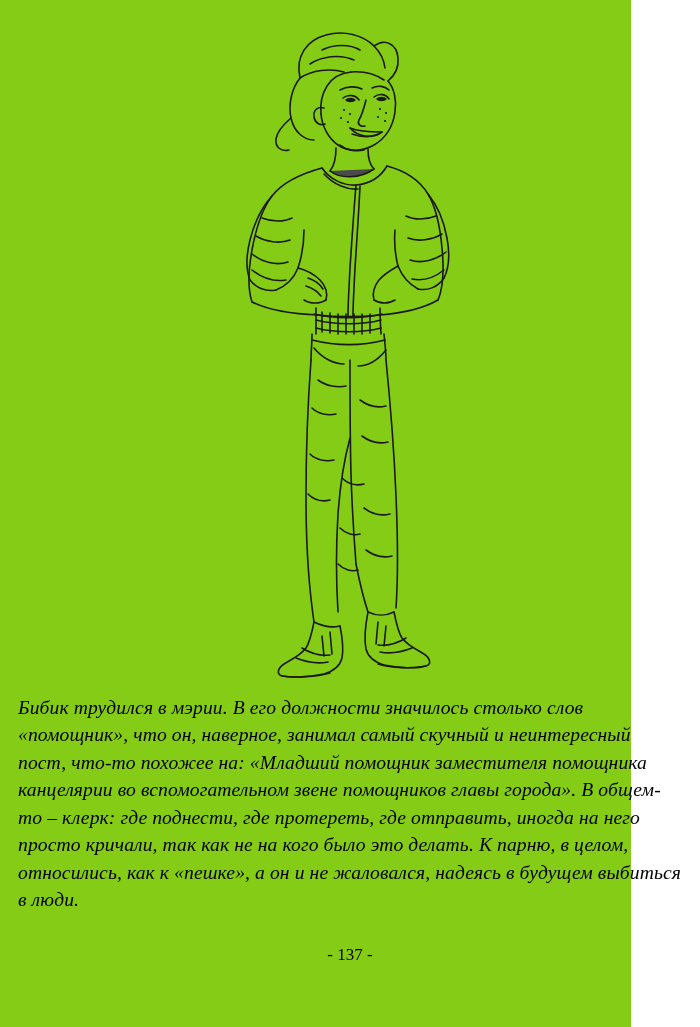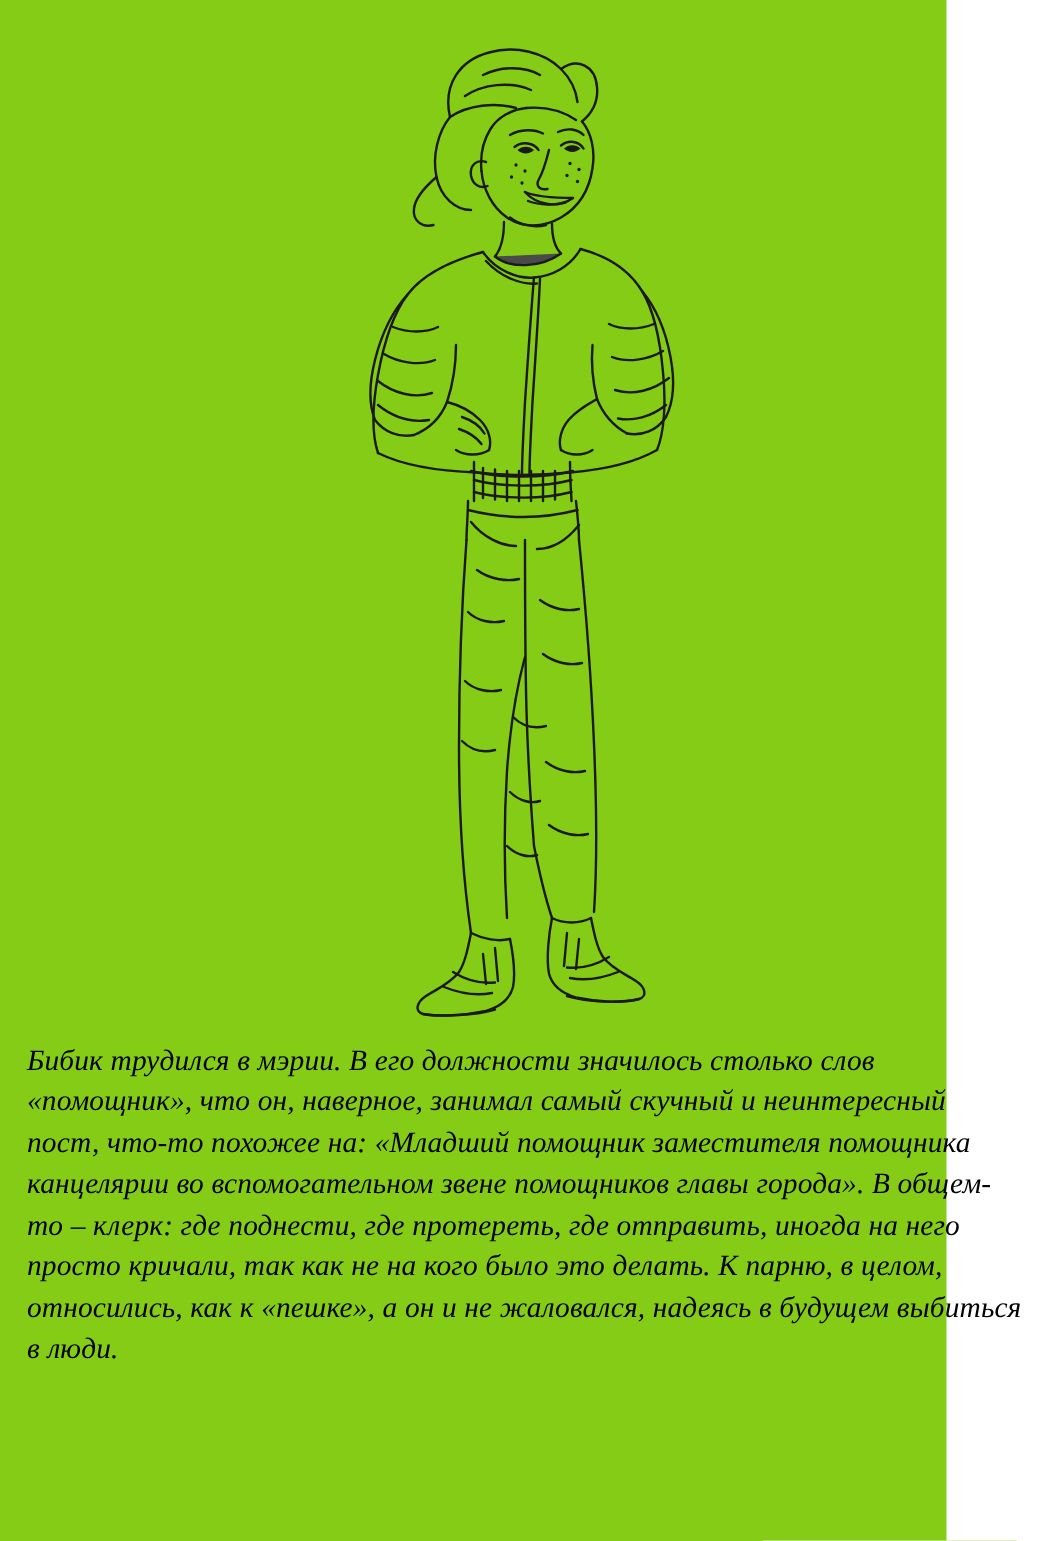--- a/index.html
+++ b/index.html
@@ -200,14 +200,15 @@
       <path d="M426 658 C412 661 392 660 378 656"></path>
       <path d="M412 640 C402 644 390 646 380 644"></path>
       <path d="M406 630 C398 635 388 638 378 637"></path>
       <path d="M386 618 L384 638"></path>
       <path d="M378 614 L376 636"></path>
     </svg>
   </div>
 
   <div class="body-text">Бибик трудился в мэрии. В его должности значилось столько слов «помощник», что он, наверное, занимал самый скучный и неинтересный пост, что-то похожее на: «Младший помощник заместителя помощника канцелярии во вспомогательном звене помощников главы города». В общем-то – клерк: где поднести, где протереть, где отправить, иногда на него просто кричали, так как не на кого было это делать. К парню, в целом, относились, как к «пешке», а он и не жаловался, надеясь в будущем выбиться в люди.</div>
 
+  <div class="page-number">- 137 -</div>
 
 </div>
 
 </body></html>

